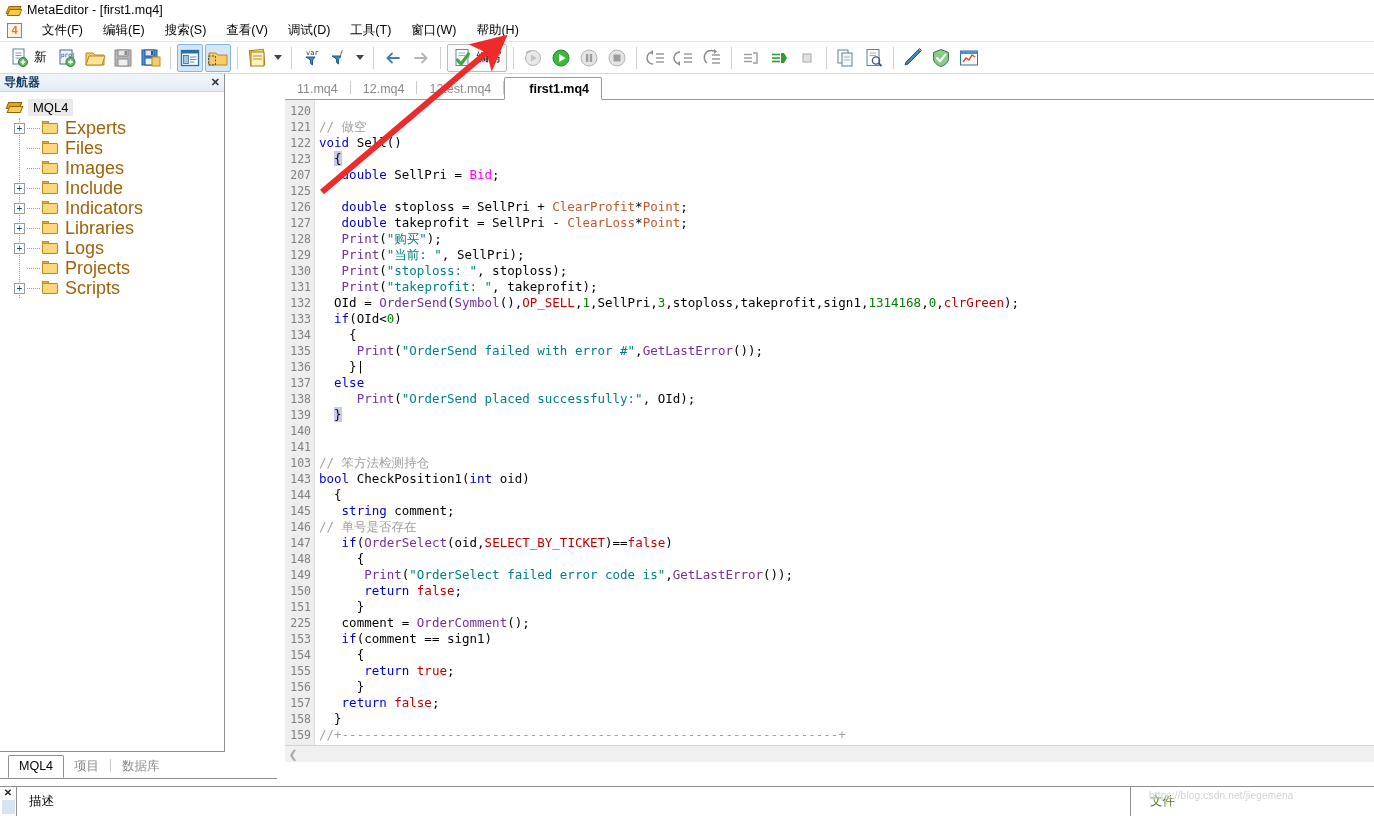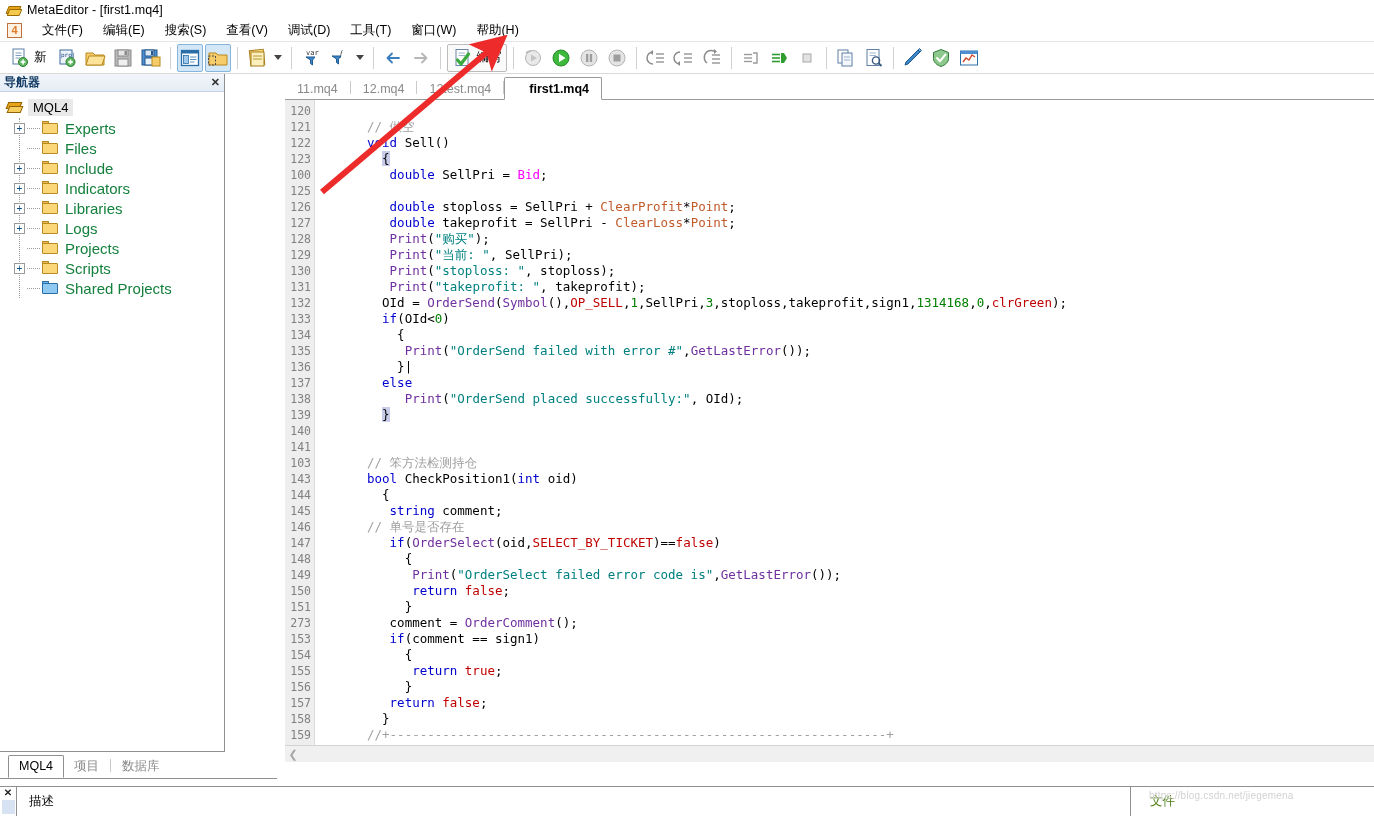--- a/index.html
+++ b/index.html
@@ -153,21 +153,21 @@
     position: absolute; left: 0; top: 0; width: 7px; height: 3px;
     background: #e6b64c; border: 1px solid #b88a20; border-bottom: none;
     border-radius: 1px 1px 0 0;
   }
   .folder .body {
     position: absolute; left: 0; top: 2px; width: 16px; height: 11px;
     background: #fcd77a; border: 1px solid #b88a20; border-radius: 0 1px 1px 1px;
   }
   .folder.shared .tab { background: #6fb3e8; border-color: #2a6ea8; }
   .folder.shared .body { background: #8fc9f2; border-color: #2a6ea8; }
-  .tree-label { font-size: 15px; color: #15803d; white-space: nowrap; }
+  .tree-label { font-size: 18px; color: #a16207; white-space: nowrap; }
   .tree-vline {
     position: absolute; left: 13px; top: 0; width: 1px; height: 100%;
     border-left: 1px dotted #9a9a9a;
   }
 
   
   .nav-tabs {
     position: absolute; left: 0; top: 752px; width: 277px; height: 27px;
     background: #ffffff;
     display: flex; align-items: flex-end;
@@ -207,21 +207,20 @@
     border-radius: 2px 2px 0 0;
     height: 23px; margin-bottom: -1px; padding-left: 24px;
   }
   .doc-tab-sep { width: 1px; height: 13px; background: #c9c9c9; margin: 0 0 5px 0; }
 
   .code-area {
     position: absolute; left: 0; top: 24px; width: 1089px; height: 645px;
     background: #ffffff;
     overflow: hidden;
     display: flex;
-    gap: 48px;
   }
   .gutter {
     width: 30px; flex: 0 0 30px;
     background: #eeeeee;
     border-right: 1px solid #dcdcdc;
     padding-top: 3px;
   }
   .gutter .ln {
     height: 16px; line-height: 16px;
     text-align: right; padding-right: 3px;
@@ -602,20 +601,29 @@
         <div class="tree-item">
           <span class="expander-blank"></span>
             <span class="dots"></span>
           <span class="folder">
               <span class="tab"></span>
               <span class="body"></span>
             </span>
           <span class="tree-label">Files</span>
         </div>
 
+        <div class="tree-item">
+          <span class="expander-blank"></span>
+            <span class="dots"></span>
+          <span class="folder">
+              <span class="tab"></span>
+              <span class="body"></span>
+            </span>
+          <span class="tree-label">Images</span>
+        </div>
 
         <div class="tree-item">
           <span class="expander">+</span>
             <span class="dots"></span>
           <span class="folder">
               <span class="tab"></span>
               <span class="body"></span>
             </span>
           <span class="tree-label">Include</span>
         </div>
@@ -664,29 +672,20 @@
         <div class="tree-item">
           <span class="expander">+</span>
             <span class="dots"></span>
           <span class="folder">
               <span class="tab"></span>
               <span class="body"></span>
             </span>
           <span class="tree-label">Scripts</span>
         </div>
 
-        <div class="tree-item">
-          <span class="expander-blank"></span>
-            <span class="dots"></span>
-          <span class="folder shared">
-              <span class="tab"></span>
-              <span class="body"></span>
-            </span>
-          <span class="tree-label">Shared Projects</span>
-        </div>
       </div>
     </div>
   </div>
 
   <div class="nav-tabs">
     <div class="nav-tab selected">
         <span>MQL4</span>
       </div>
     <div class="nav-tab">
         <span>项目</span>
@@ -715,21 +714,21 @@
           <span>first1.mq4</span>
         </div>
     </div>
 
     <div class="code-area">
       <div class="gutter" id="gutter">
           <div class="ln">120</div>
           <div class="ln">121</div>
           <div class="ln">122</div>
           <div class="ln">123</div>
-          <div class="ln">100</div>
+          <div class="ln">207</div>
           <div class="ln">125</div>
           <div class="ln">126</div>
           <div class="ln">127</div>
           <div class="ln">128</div>
           <div class="ln">129</div>
           <div class="ln">130</div>
           <div class="ln">131</div>
           <div class="ln">132</div>
           <div class="ln">133</div>
           <div class="ln">134</div>
@@ -743,21 +742,21 @@
           <div class="ln">103</div>
           <div class="ln">143</div>
           <div class="ln">144</div>
           <div class="ln">145</div>
           <div class="ln">146</div>
           <div class="ln">147</div>
           <div class="ln">148</div>
           <div class="ln">149</div>
           <div class="ln">150</div>
           <div class="ln">151</div>
-          <div class="ln">273</div>
+          <div class="ln">225</div>
           <div class="ln">153</div>
           <div class="ln">154</div>
           <div class="ln">155</div>
           <div class="ln">156</div>
           <div class="ln">157</div>
           <div class="ln">158</div>
           <div class="ln">159</div>
           <div class="ln">160</div>
         </div>
       <div class="code" id="code"><div class="ln">&nbsp;</div><div class="ln"><span class="tk-com">// 做空</span></div><div class="ln"><span class="tk-kw">void</span> Sell()</div><div class="ln">  <span class="tk-sel">{</span></div><div class="ln">   <span class="tk-kw">double</span> SellPri = <span class="tk-prop">Bid</span>;</div><div class="ln">&nbsp;</div><div class="ln">   <span class="tk-kw">double</span> stoploss = SellPri + <span class="tk-var">ClearProfit</span>*<span class="tk-var">Point</span>;</div><div class="ln">   <span class="tk-kw">double</span> takeprofit = SellPri - <span class="tk-var">ClearLoss</span>*<span class="tk-var">Point</span>;</div><div class="ln">   <span class="tk-fn">Print</span>(<span class="tk-str">"购买"</span>);</div><div class="ln">   <span class="tk-fn">Print</span>(<span class="tk-str">"当前: "</span>, SellPri);</div><div class="ln">   <span class="tk-fn">Print</span>(<span class="tk-str">"stoploss: "</span>, stoploss);</div><div class="ln">   <span class="tk-fn">Print</span>(<span class="tk-str">"takeprofit: "</span>, takeprofit);</div><div class="ln">  OId = <span class="tk-fn">OrderSend</span>(<span class="tk-fn">Symbol</span>(),<span class="tk-const">OP_SELL</span>,<span class="tk-num">1</span>,SellPri,<span class="tk-num">3</span>,stoploss,takeprofit,sign1,<span class="tk-num">1314168</span>,<span class="tk-num">0</span>,<span class="tk-const">clrGreen</span>);</div><div class="ln">  <span class="tk-kw">if</span>(OId&lt;<span class="tk-num">0</span>)</div><div class="ln">    {</div><div class="ln">     <span class="tk-fn">Print</span>(<span class="tk-str">"OrderSend failed with error #"</span>,<span class="tk-fn">GetLastError</span>());</div><div class="ln">    }<span class="caret">|</span></div><div class="ln">  <span class="tk-kw">else</span></div><div class="ln">     <span class="tk-fn">Print</span>(<span class="tk-str">"OrderSend placed successfully:"</span>, OId);</div><div class="ln">  <span class="tk-sel">}</span></div><div class="ln">&nbsp;</div><div class="ln">&nbsp;</div><div class="ln"><span class="tk-com">// 笨方法检测持仓</span></div><div class="ln"><span class="tk-kw">bool</span> CheckPosition1(<span class="tk-kw">int</span> oid)</div><div class="ln">  {</div><div class="ln">   <span class="tk-kw">string</span> comment;</div><div class="ln"><span class="tk-com">// 单号是否存在</span></div><div class="ln">   <span class="tk-kw">if</span>(<span class="tk-fn">OrderSelect</span>(oid,<span class="tk-const">SELECT_BY_TICKET</span>)==<span class="tk-const">false</span>)</div><div class="ln">     {</div><div class="ln">      <span class="tk-fn">Print</span>(<span class="tk-str">"OrderSelect failed error code is"</span>,<span class="tk-fn">GetLastError</span>());</div><div class="ln">      <span class="tk-kw">return</span> <span class="tk-const">false</span>;</div><div class="ln">     }</div><div class="ln">   comment = <span class="tk-fn">OrderComment</span>();</div><div class="ln">   <span class="tk-kw">if</span>(comment == sign1)</div><div class="ln">     {</div><div class="ln">      <span class="tk-kw">return</span> <span class="tk-const">true</span>;</div><div class="ln">     }</div><div class="ln">   <span class="tk-kw">return</span> <span class="tk-const">false</span>;</div><div class="ln">  }</div><div class="ln"><span class="tk-com">//+------------------------------------------------------------------+</span></div><div class="ln">&nbsp;</div></div>

